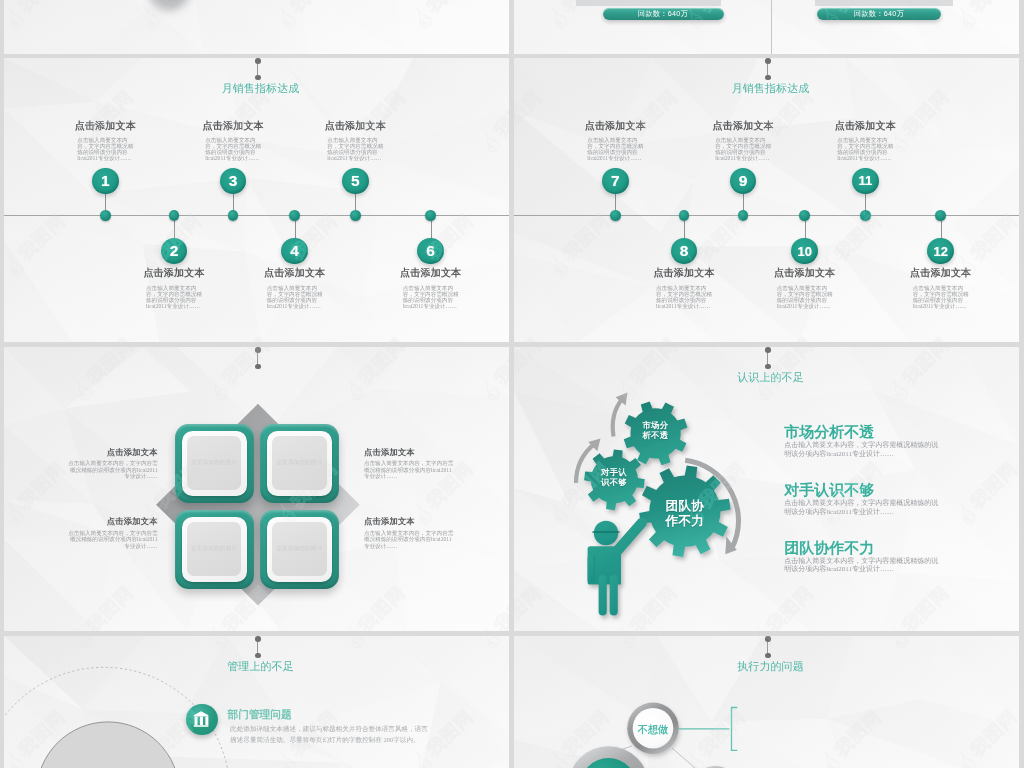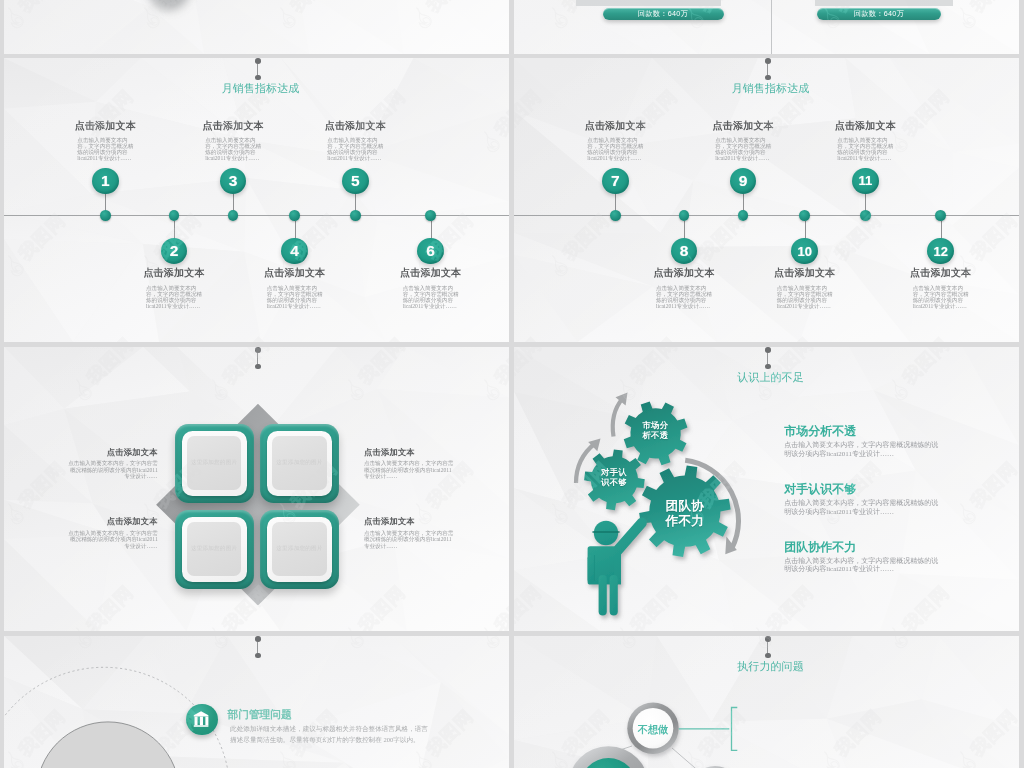--- a/index.html
+++ b/index.html
@@ -42,21 +42,21 @@
   .fb-gry{position:absolute;left:5.4px;top:4.2px;right:5.4px;bottom:5.6px;border-radius:7px;
       background:linear-gradient(155deg,#e5e5e5 0%,#dedede 50%,#d9d9d9 100%);
       display:flex;align-items:center;justify-content:center;
       color:#cdcdcd;font-size:5.6px;letter-spacing:.2px;}
   .fb-h{font-size:8.3px !important;}
   .fb-b{font-size:5.6px !important;line-height:6.6px !important;}
   
   .gear-art{position:absolute;left:0;top:0;width:505px;height:284px;}
   .g-lab{position:absolute;color:#fff;text-align:center;font-weight:700;letter-spacing:.3px;
       text-shadow:0 1px 1px rgba(0,0,0,.18);}
-  .g-h{position:absolute;color:#39b09d;font-size:12px;font-weight:700;white-space:nowrap;}
+  .g-h{position:absolute;color:#39b09d;font-size:15px;font-weight:700;white-space:nowrap;}
   .g-b{position:absolute;color:#9a9ca0;font-size:7px;line-height:8.7px;font-family:"Liberation Serif",serif;}
   
   .mg-art{position:absolute;left:0;top:0;}
   .mg-icon{position:absolute;left:182.4px;top:67.9px;width:31.3px;height:31.3px;border-radius:50%;
       background:radial-gradient(circle at 36% 28%, #44b5a2 0%, #27997f 55%, #1c8f7a 100%);
       box-shadow:0 3px 5px rgba(0,0,0,.22);display:flex;align-items:center;justify-content:center;}
   .mg-h{position:absolute;left:223.5px;top:72.0px;color:#74c6b6;font-size:10.7px;font-weight:700;white-space:nowrap;}
   .mg-b{position:absolute;left:226.1px;top:86.5px;width:202px;color:#a9abad;font-size:6.6px;line-height:11.9px;font-family:"Liberation Serif",serif;}
   
   .ex-art{position:absolute;left:0;top:0;}
@@ -1754,20 +1754,21 @@
           <polygon points="177.5936013271886,205.89601480412344 263.5121163288537,284 187.03720851289677,284" fill="url(#pg6_35)"></polygon>
           <polygon points="260.2765778029578,181.64362961313157 443.48585344751405,231.85724467103475 377.6428194489413,284" fill="url(#pg6_36)"></polygon>
           <polygon points="260.2765778029578,181.64362961313157 377.6428194489413,284 263.5121163288537,284" fill="url(#pg6_37)"></polygon>
           <polygon points="443.48585344751405,231.85724467103475 505,202.51209223160384 505,284" fill="url(#pg6_38)"></polygon>
           <polygon points="443.48585344751405,231.85724467103475 505,284 377.6428194489413,284" fill="url(#pg6_39)"></polygon>
           <rect width="505" height="284" fill="url(#sheen6)"></rect>
         </svg></div>
     <div class="top-dot" style="left:251.1px;top:0.2px;"></div>
     <div class="top-stem" style="left:253.4px;top:5.8px;height:11.1px;"></div>
     <div class="top-dot" style="left:251.1px;top:16.9px;"></div>
+    <div class="ttl" style="left:0;right:0;top:23.0px;text-align:center;padding-left:8px;">管理上的不足</div>
     <svg class="mg-art" width="505" height="284" viewBox="0 0 505 284">
       <circle cx="104" cy="157.3" r="71.4" fill="#d6d6d6" stroke="#7e8082" stroke-width="0.8"></circle>
       <circle cx="100" cy="157.3" r="126" fill="none" stroke="#a8aaac" stroke-width="0.75" stroke-dasharray="2.2 2.6"></circle>
     </svg>
     <div class="mg-icon">
       <svg viewBox="0 0 32 32" width="31.3" height="31.3">
         <path d="M15.4 7.4 L22.9 11.5 L22.9 12.9 L7.9 12.9 L7.9 11.5 Z" fill="#ffffff"></path>
         <rect x="8.7" y="12.9" width="3.1" height="8.8" fill="#ffffff"></rect>
         <rect x="14.25" y="12.9" width="3.1" height="8.8" fill="#ffffff"></rect>
         <rect x="19.8" y="12.9" width="3.1" height="8.8" fill="#ffffff"></rect>

